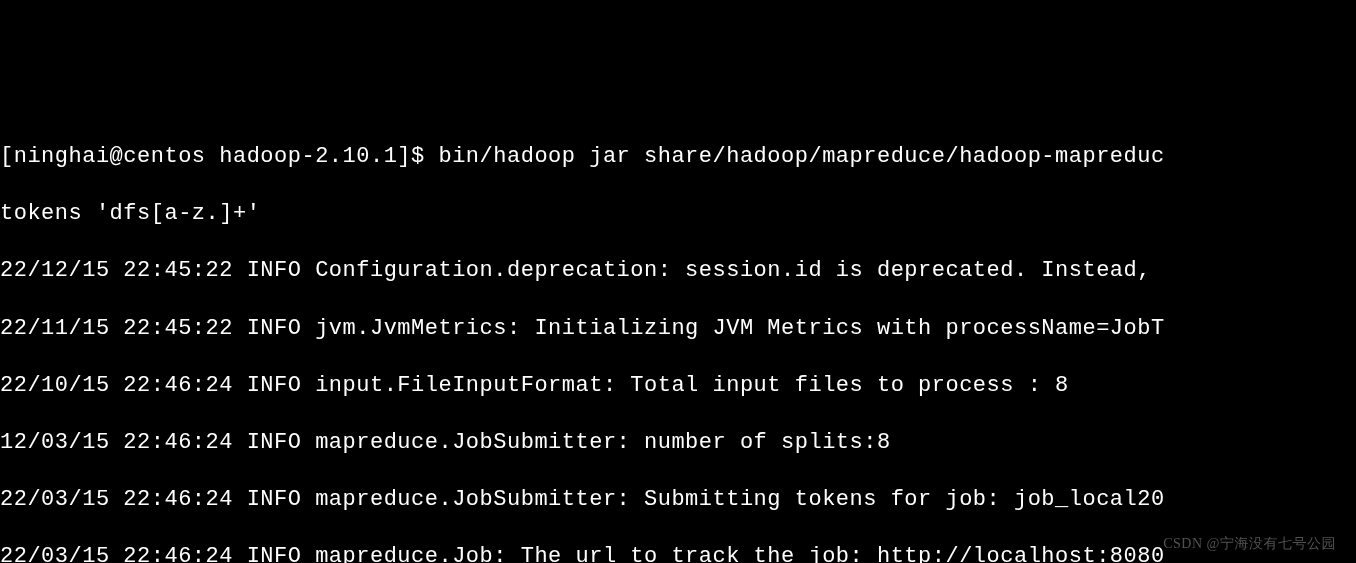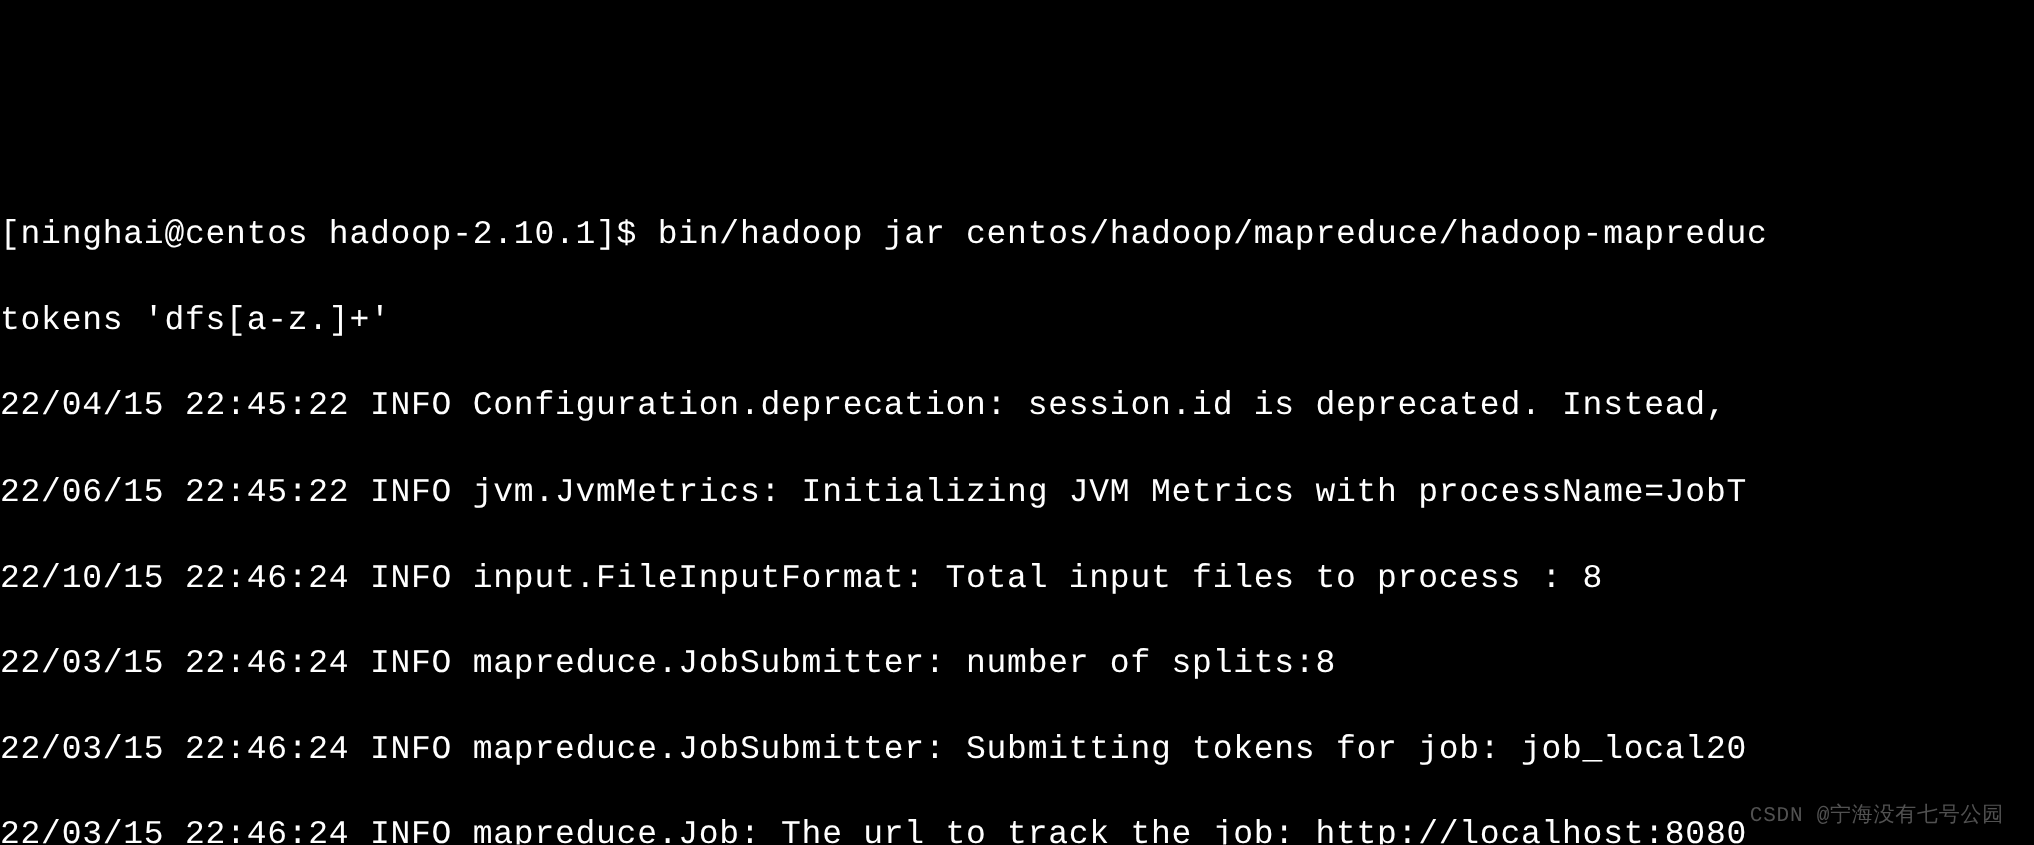--- a/index.html
+++ b/index.html
@@ -27,35 +27,35 @@
       white-space: pre;
       overflow: hidden;
     }
     .watermark {
       position: absolute;
       bottom: 10px;
       right: 20px;
       color: #888888;
       font-size: 14px;
       opacity: 0.6;
-      font-family: Liberation Mono, monospace;
+      font-family: Liberation Serif, serif;
     }
   </style>
 </head>
 <body>
 
 
 
 <div class="terminal">
-<div class="line">[ninghai@centos hadoop-2.10.1]$ bin/hadoop jar centos/hadoop/mapreduce/hadoop-mapreduc</div>
+<div class="line">[ninghai@centos hadoop-2.10.1]$ bin/hadoop jar share/hadoop/mapreduce/hadoop-mapreduc</div>
 <div class="line">tokens 'dfs[a-z.]+'</div>
-<div class="line">22/04/15 22:45:22 INFO Configuration.deprecation: session.id is deprecated. Instead, </div>
-<div class="line">22/06/15 22:45:22 INFO jvm.JvmMetrics: Initializing JVM Metrics with processName=JobT</div>
+<div class="line">22/12/15 22:45:22 INFO Configuration.deprecation: session.id is deprecated. Instead, </div>
+<div class="line">22/11/15 22:45:22 INFO jvm.JvmMetrics: Initializing JVM Metrics with processName=JobT</div>
 <div class="line">22/10/15 22:46:24 INFO input.FileInputFormat: Total input files to process : 8</div>
-<div class="line">22/03/15 22:46:24 INFO mapreduce.JobSubmitter: number of splits:8</div>
+<div class="line">12/03/15 22:46:24 INFO mapreduce.JobSubmitter: number of splits:8</div>
 <div class="line">22/03/15 22:46:24 INFO mapreduce.JobSubmitter: Submitting tokens for job: job_local20</div>
 <div class="line">22/03/15 22:46:24 INFO mapreduce.Job: The url to track the job: http://localhost:8080</div>
 
 
 
 
 
 
 
 

